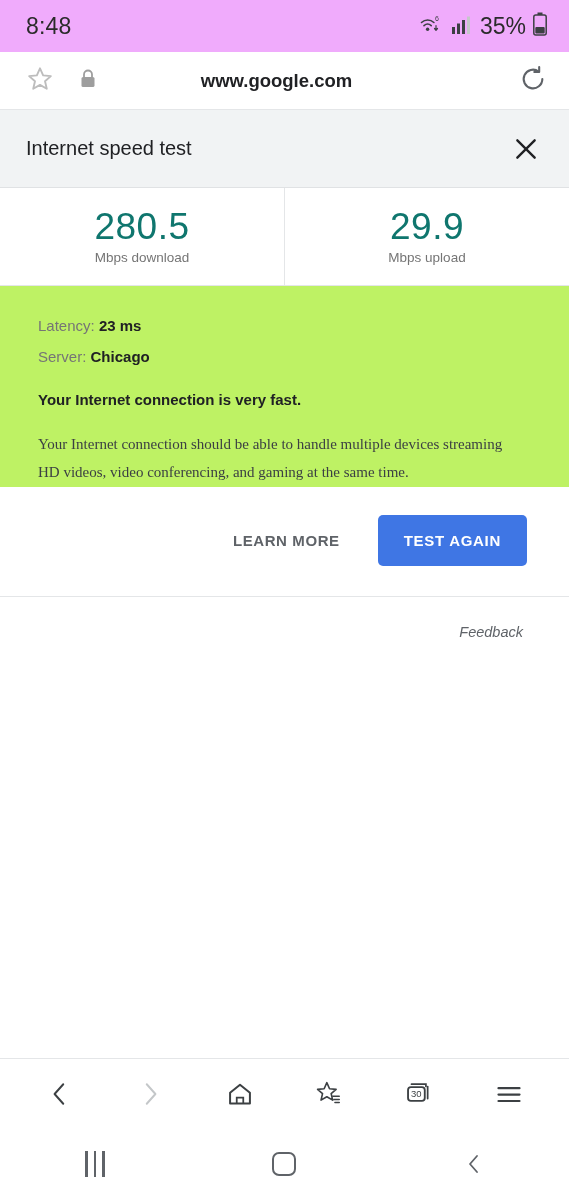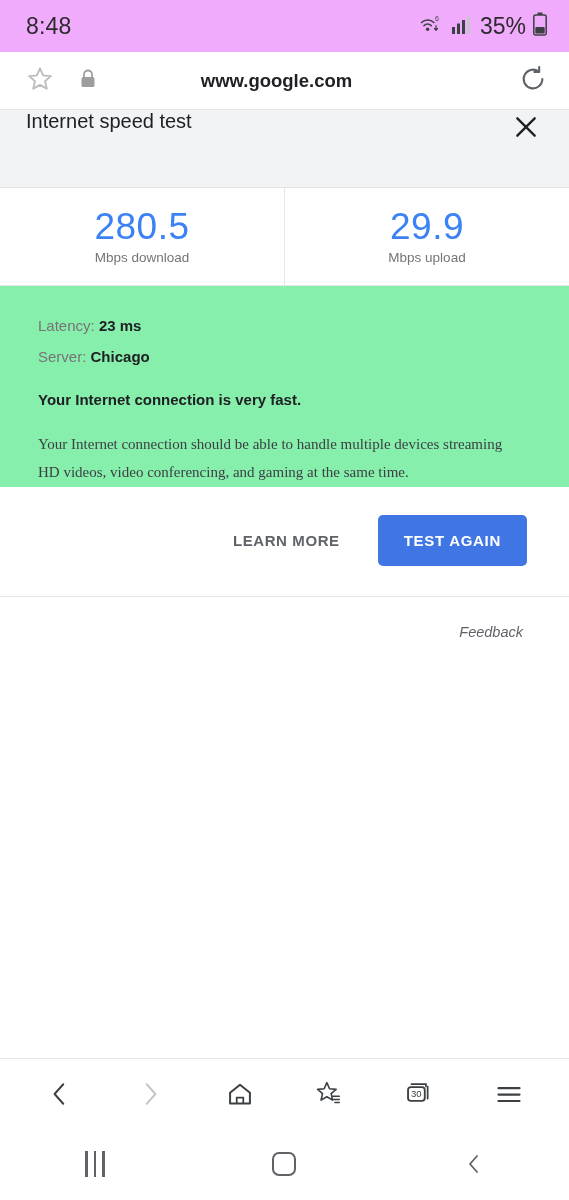--- a/index.html
+++ b/index.html
@@ -36,44 +36,44 @@
   .url-text {
     position: absolute; left: 0; right: 16px; text-align: center;
     font-size: 18.5px; font-weight: bold; color: #202124; pointer-events: none;
   }
   .url-right { margin-left: auto; z-index: 2; }
 
   
   .st-header {
     flex: 0 0 78px; height: 78px;
     background: #f1f3f4;
-    display: flex; justify-content: space-between;
+    display: flex; align-items: center; justify-content: space-between;
     padding: 0 26px;
     border-bottom: 1px solid #e0e2e4;
   }
   .st-title { font-size: 20px; color: #202124; }
   .close-btn { width: 34px; height: 34px; display: flex; align-items: center; justify-content: center; cursor: pointer; }
 
   
   .results {
     flex: 0 0 98px; height: 98px;
     display: flex;
     border-bottom: 1px solid #e4e6e8;
     background: #fff;
   }
   .result-card {
     flex: 1; display: flex; flex-direction: column;
     align-items: center; justify-content: center;
   }
   .result-card.first { border-right: 1px solid #e4e6e8; }
-  .result-value { font-size: 37px; font-weight: 300; color: #3b82f6; line-height: 1.02; letter-spacing: .5px; }
+  .result-value { font-size: 37px; font-weight: 300; color: #0f766e; line-height: 1.02; letter-spacing: .5px; }
   .result-label { font-size: 13.5px; color: #757575; margin-top: 5px; }
 
   
-  .details { padding: 30px 38px 0 38px; background: #86efac; }
+  .details { padding: 30px 38px 0 38px; background: #bef264; }
   .detail-row { font-size: 15px; color: #757575; margin-bottom: 11px; line-height: 1.3; }
   .detail-row b { color: #202124; font-weight: bold; }
   .verdict { font-size: 15px; font-weight: bold; color: #202124; margin-top: 25px; }
   .explain { font-size: 15px; color: #3c4043; margin-top: 23px; line-height: 1.85; max-width: 480px; font-family: Liberation Serif, serif; }
 
   
   .actions {
     display: flex; justify-content: flex-end;
     gap: 24px; padding: 28px 42px 30px 38px; background: #fff;
   }

